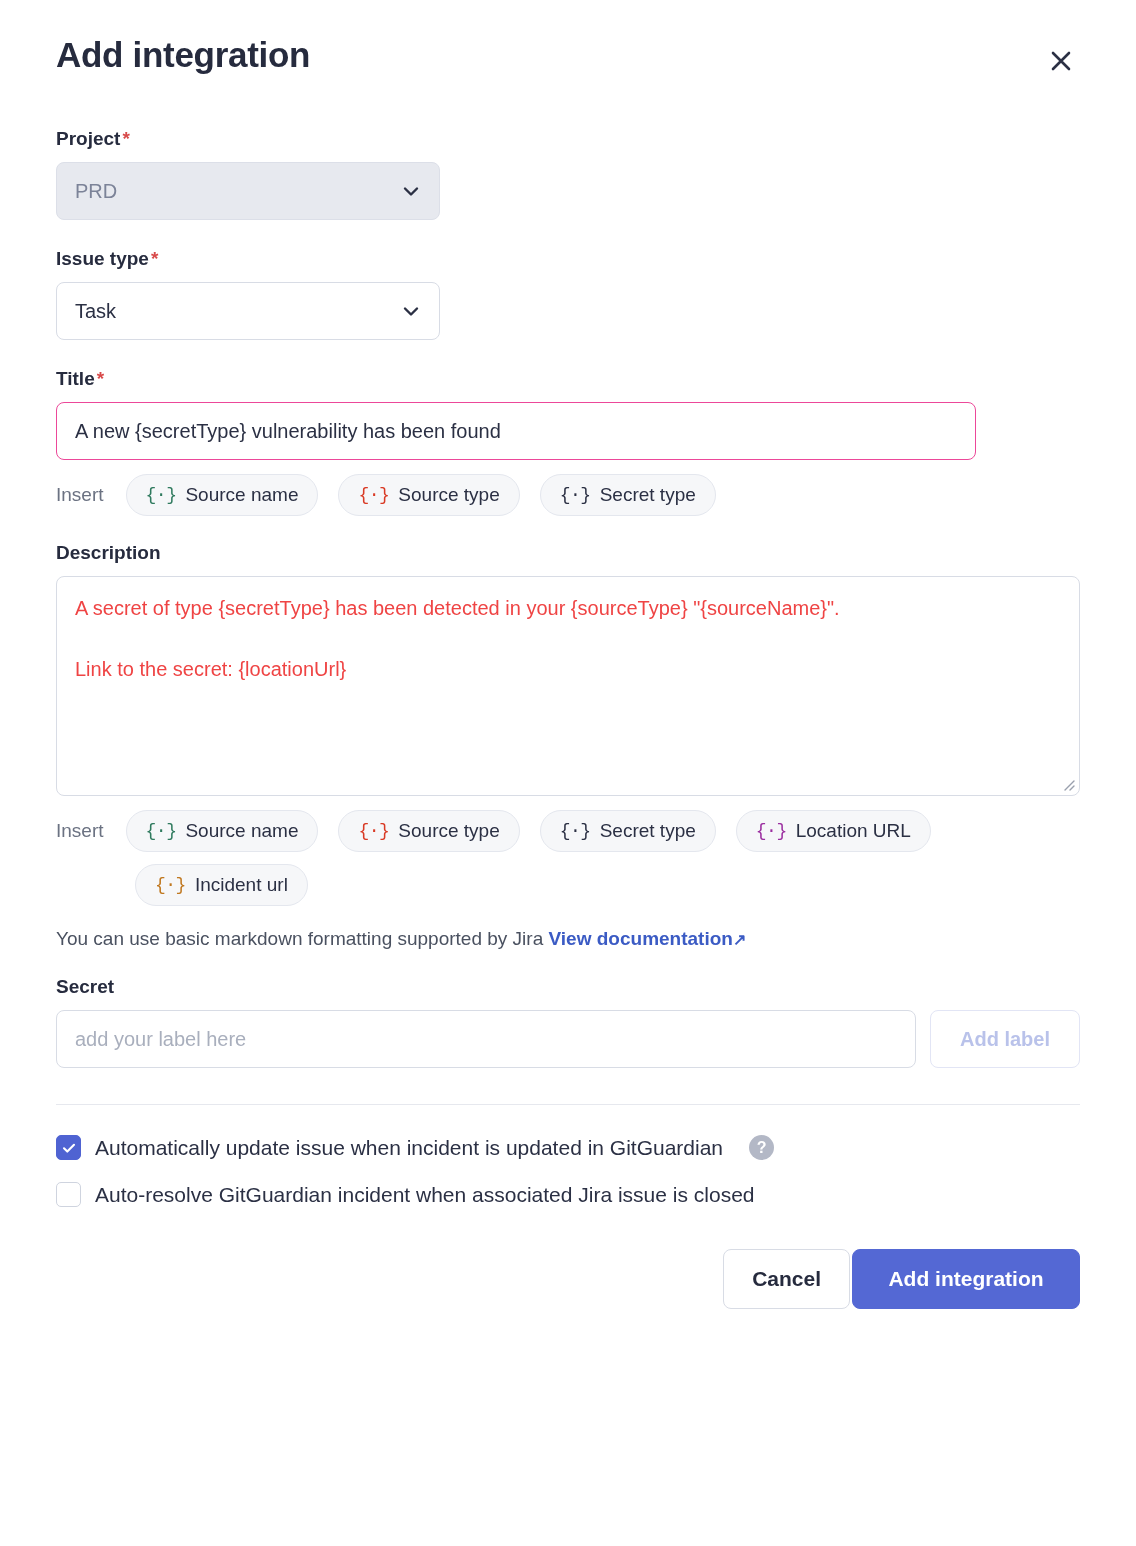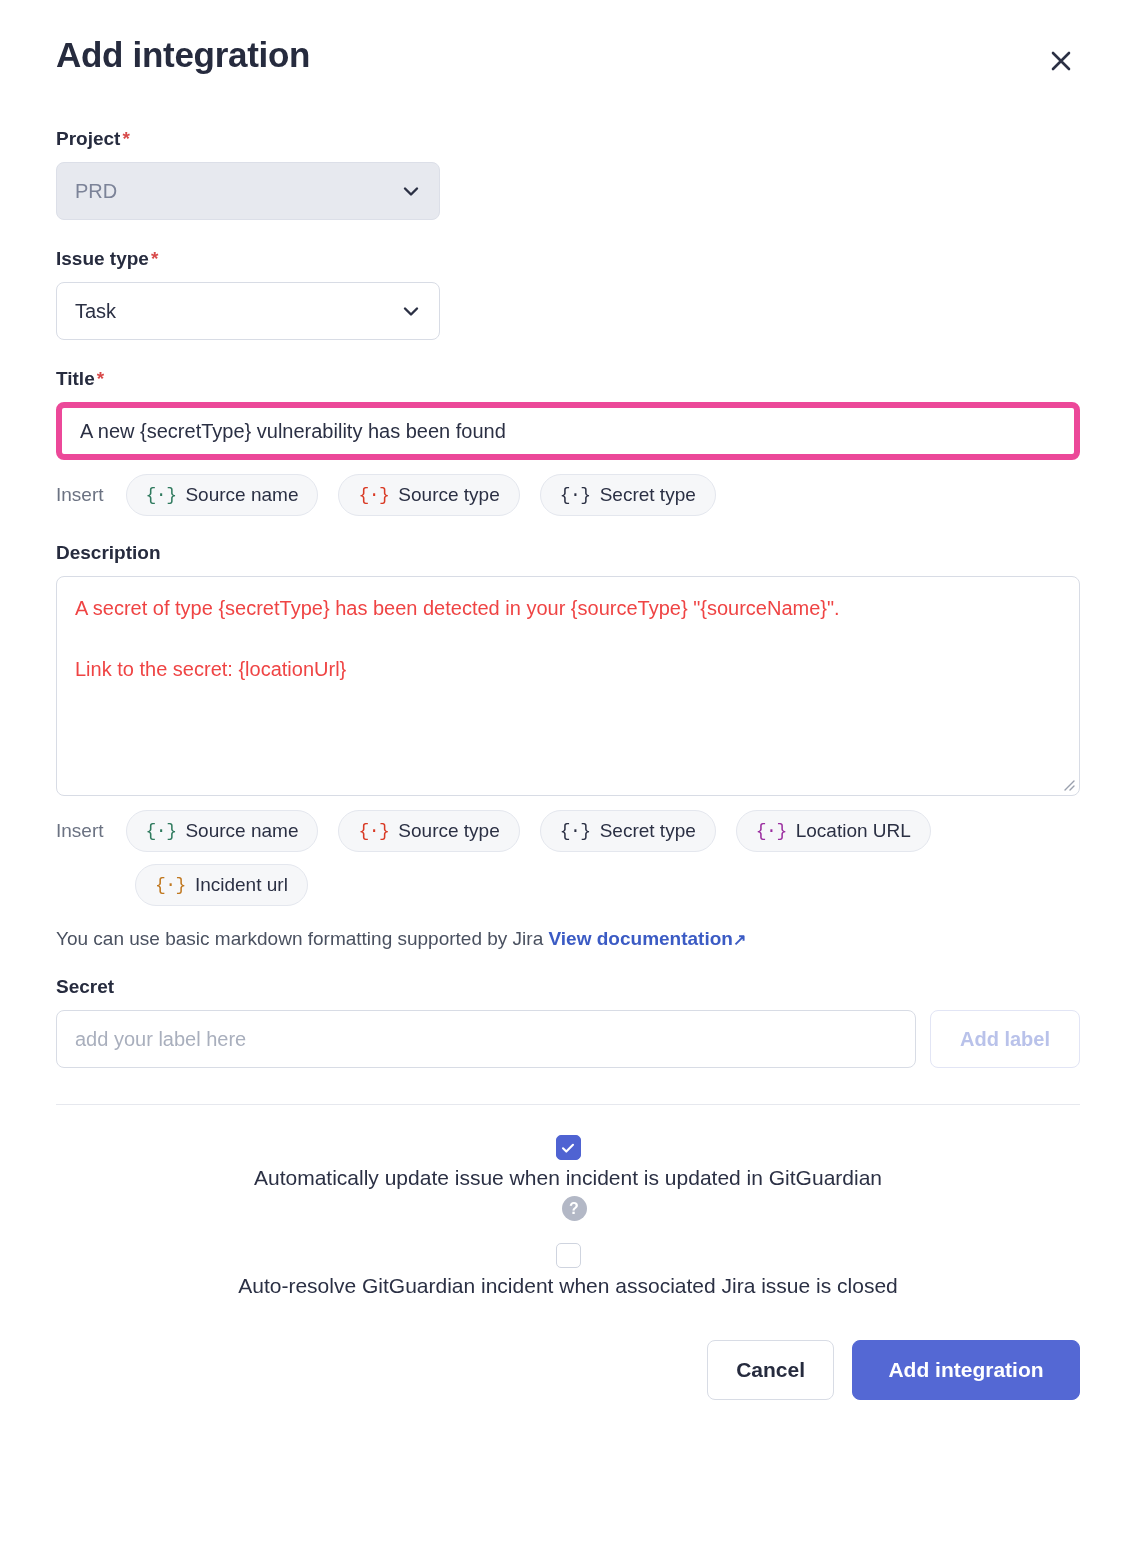--- a/index.html
+++ b/index.html
@@ -90,24 +90,24 @@
     top: 50%;
     transform: translateY(-50%);
     pointer-events: none;
     line-height: 0;
   }
 
   .gap-28 { height: 28px; }
   .gap-26 { height: 26px; }
 
   .text-input {
-    width: 1024px;
+    width: 920px;
     height: 58px;
     border-radius: 8px;
-    border: 6px solid #ec4899;
+    border: 1px solid #ec4899;
     background: #fff;
     font-family: "Liberation Sans", sans-serif;
     font-size: 20px;
     color: #2b3044;
     padding: 0 18px;
     outline: none;
   }
 
   .textarea-wrap { position: relative; width: 1024px; }
   .textarea {
@@ -220,23 +220,22 @@
     width: 1024px;
     height: 1px;
     background: #e6e8ee;
     margin: 36px 0 30px 0;
   }
 
   
   .check-row {
     display: flex;
     align-items: center;
-    gap: 6px;
+    gap: 14px;
     margin-bottom: 22px;
-    flex-direction: column;
   }
   .cbox {
     width: 25px;
     height: 25px;
     border-radius: 5px;
     flex: none;
     display: inline-flex;
     align-items: center;
     justify-content: center;
     cursor: pointer;
@@ -266,21 +265,21 @@
     justify-content: center;
     margin-left: 12px;
     cursor: pointer;
     flex: none;
   }
 
   
   .footer {
     display: flex;
     justify-content: flex-end;
-    gap: 18px;
+    gap: 2px;
     width: 1024px;
     margin-top: 42px;
   }
   .btn {
     height: 60px;
     border-radius: 8px;
     font-family: "Liberation Sans", sans-serif;
     font-size: 21px;
     font-weight: 700;
     cursor: pointer;

